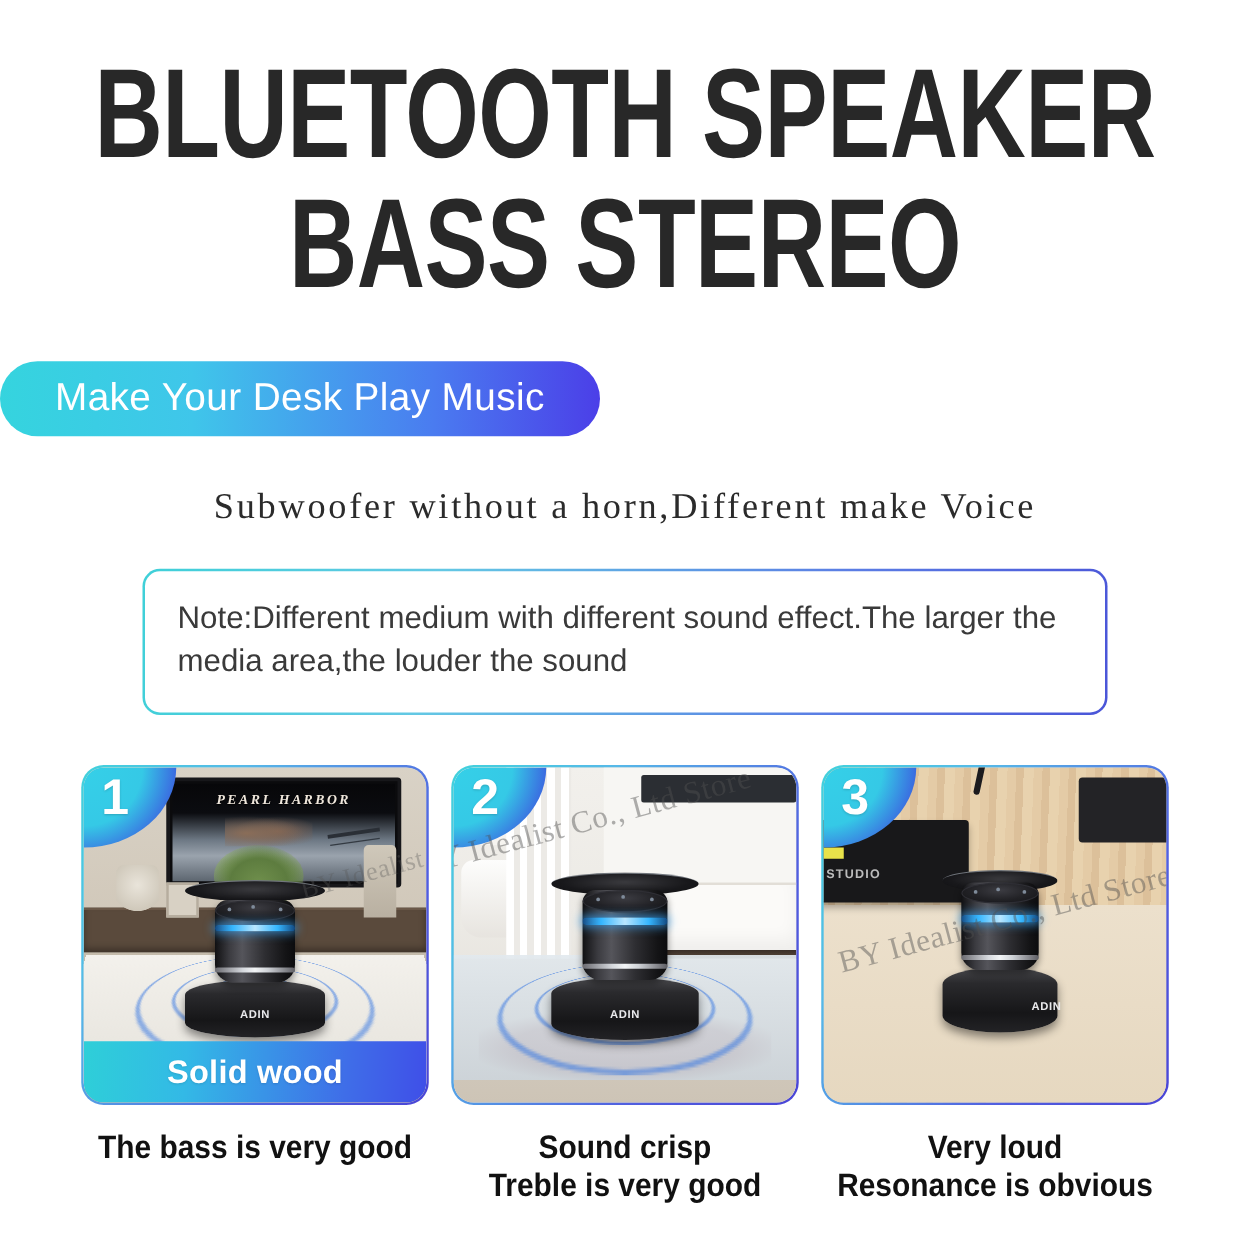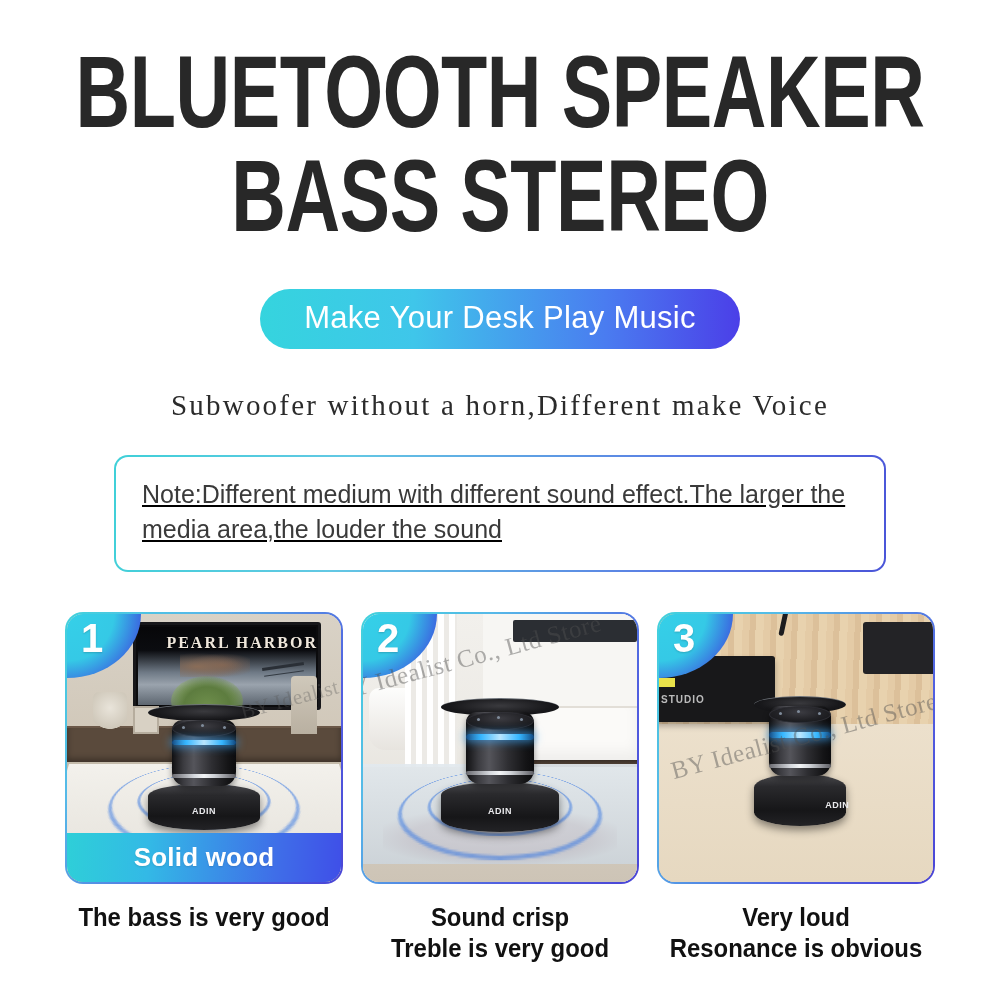--- a/index.html
+++ b/index.html
@@ -32,21 +32,21 @@
     transform-origin: center top;
     white-space: nowrap;
   }
   .headline .hl-line-2 {
     margin-top: 20px;
   }
 
   
   .pill-wrap {
     display: flex;
-    justify-content: center;
+    justify-content: flex-start;
     margin-top: 58px;
   }
   .pill {
     background: linear-gradient(90deg, #35d4de 0%, #3fc6ea 32%, #4a7cf0 72%, #4b3fe8 100%);
     border-radius: 999px;
     color: #ffffff;
     font-size: 31px;
     padding: 11px 44px 13px 44px;
     letter-spacing: 0.3px;
     white-space: nowrap;
@@ -69,21 +69,20 @@
     width: 772px;
     border-radius: 14px;
     padding: 2px;
     background: linear-gradient(100deg, #3fd0d8 0%, #63c8e4 30%, #5a7ce4 72%, #4a55d8 100%);
     box-sizing: border-box;
   }
   .note-inner {
     background: #ffffff;
     border-radius: 12px;
     padding: 20px 16px 22px 26px;
-    text-decoration: underline;
   }
   .note-text {
     font-size: 25px;
     line-height: 1.42;
     color: #3a3a3a;
   }
 
   
   .cards {
     display: flex;
@@ -164,23 +163,23 @@
   .wm-1 { left: 170px; top: 56px; font-size: 21px; color: rgba(90,90,90,0.35); }
   .wm-2 { left: -32px; top: 30px; }
   .wm-3 { left: 8px;  top: 108px; }
 
   
   .scene { position: absolute; inset: 0; }
   .s1-wall  { position:absolute; inset:0; background: linear-gradient(180deg,#d9d2c6 0%, #cfc6b7 55%, #c9bfae 100%); }
   .s1-tv    { position:absolute; left:66px; top:8px; width:182px; height:82px; background:#0b0b0d; border:3px solid #17171a; border-radius:3px; overflow:hidden; }
   .s1-tv-img{ position:absolute; inset:2px; background:
                 linear-gradient(180deg,#070709 0%,#0b0c10 30%,#6e7985 58%,#9aa3ad 74%,#5d6670 100%); }
-  .s1-tv-title{ position:absolute; left:0; right:0; top:9px; text-align:right; color:#efe7dc;
-                font-family:"Liberation Serif", serif; font-weight:bold; font-size:16px; letter-spacing:2px;
-                text-shadow:0 1px 1px #000; }
+  .s1-tv-title{ position:absolute; left:0; right:0; top:9px; text-align:center; color:#efe7dc;
+                font-family:"Liberation Serif", serif; font-weight:bold; font-size:11px; letter-spacing:2px;
+                text-shadow:0 1px 1px #000;font-style:italic; }
   .s1-tv-figs { position:absolute; left:44px; top:26px; width:70px; height:26px;
                 background: radial-gradient(ellipse at 25% 60%, #8a6d58 0%, rgba(120,90,70,0) 62%),
                             radial-gradient(ellipse at 60% 55%, #7d6252 0%, rgba(110,85,65,0) 60%); }
   .s1-tv-plane{ position:absolute; right:14px; top:40px; width:42px; height:3px; background:#2a2f36;
                 box-shadow: 0 7px 0 -1px #333a42; transform: rotate(-8deg); }
   .s1-console{ position:absolute; left:0; right:0; top:112px; height:36px; background:#5a4a3c;
                box-shadow: inset 0 2px 0 #6b5848, inset 0 -3px 6px rgba(0,0,0,.35); }
   .s1-floor { position:absolute; left:0; right:0; top:148px; bottom:0; background: linear-gradient(180deg,#c4bbab 0%,#b8ae9f 100%); }
   .s1-mat   { position:absolute; left:2px; right:2px; top:150px; height:96px;
               background: linear-gradient(180deg,#f3f1ec 0%, #e6e3dc 100%); transform: perspective(220px) rotateX(26deg); transform-origin: top center; }

